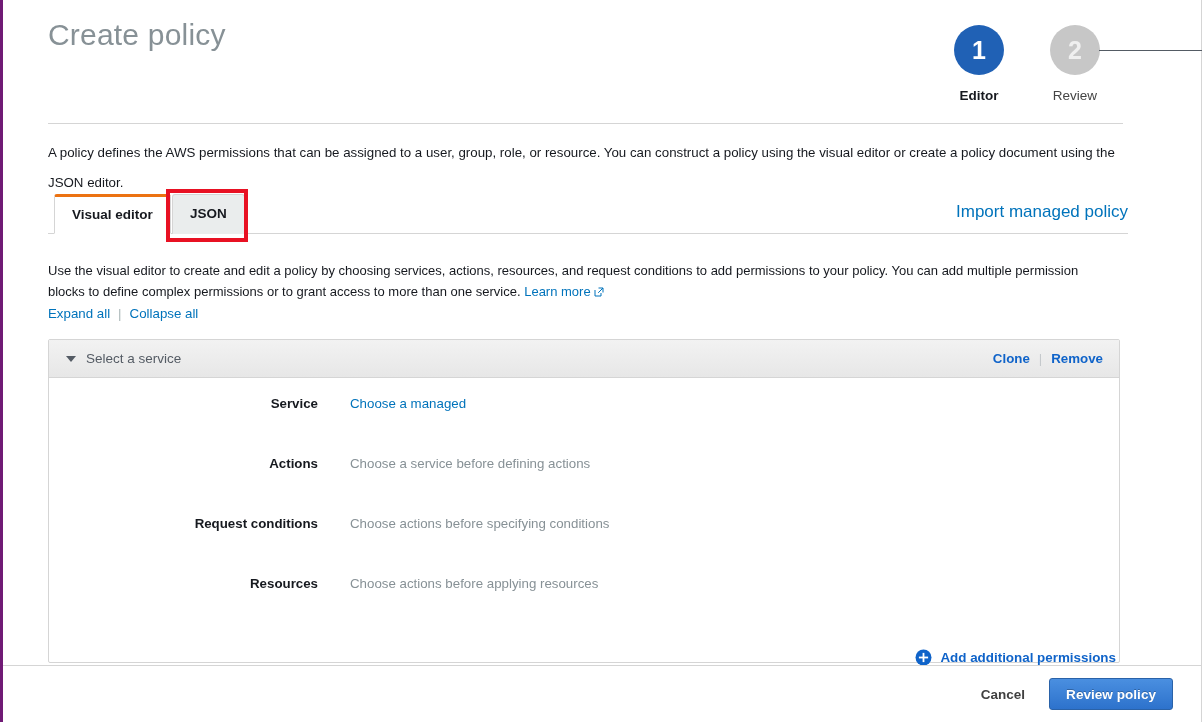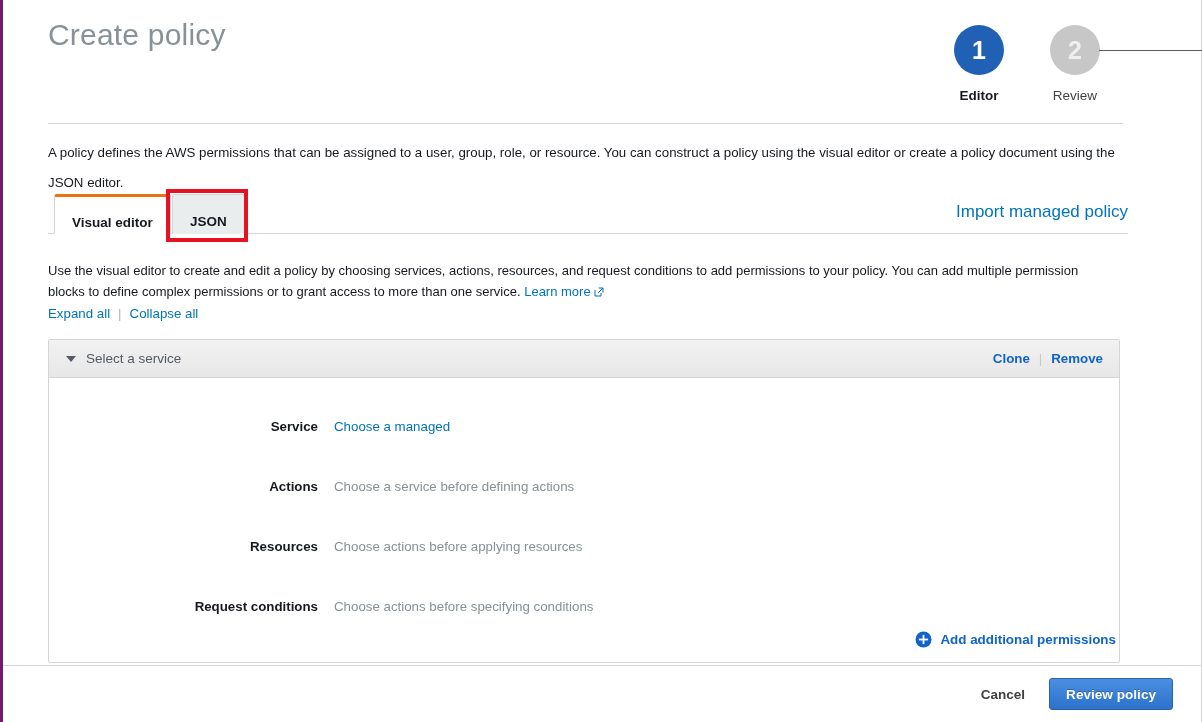--- a/index.html
+++ b/index.html
@@ -121,21 +121,21 @@
     bottom: 0;
     height: 1px;
     background: #d5d5d5;
   }
   .tab {
     position: absolute;
     bottom: 0;
     height: 40px;
     box-sizing: border-box;
     line-height: 38px;
-    padding: 8px 17px;
+    padding: 0 17px;
     font-size: 13.5px;
     font-weight: 700;
     color: #16191f;
     cursor: pointer;
     border-radius: 3px 3px 0 0;
   }
   .tab.active {
     left: 6px;
     background: #ffffff;
     border: 1px solid #d5d5d5;
@@ -263,22 +263,23 @@
     color: #0f63c9;
     cursor: pointer;
     text-align: right;
   }
 
   .panel-body {
     padding: 18px 0 26px 0;
   }
   .form-row {
     display: flex;
-    align-items: center;
+    align-items: flex-start;
     height: 60px;
+    gap: 16px;
   }
   .form-label {
     width: 285px;
     text-align: right;
     padding-right: 16px;
     box-sizing: border-box;
     font-size: 13.3px;
     font-weight: 700;
     color: #16191f;
   }
@@ -290,21 +291,21 @@
     cursor: pointer;
   }
   .form-value.muted {
     color: #879196;
   }
 
   
   .add-row {
     position: absolute;
     right: 85px;
-    top: 631px;
+    top: 649px;
     display: flex;
     align-items: center;
     cursor: pointer;
   }
   .plus-icon {
     width: 17px;
     height: 17px;
     margin-right: 8px;
     flex: 0 0 auto;
   }
@@ -415,26 +416,26 @@
     <div class="panel-body">
       <div class="form-row">
         <div class="form-label">Service</div>
         <div class="form-value link">Choose a managed</div>
       </div>
       <div class="form-row">
         <div class="form-label">Actions</div>
         <div class="form-value muted">Choose a service before defining actions</div>
       </div>
       <div class="form-row">
+        <div class="form-label">Request conditions</div>
+        <div class="form-value muted">Choose actions before specifying conditions</div>
+      </div>
+      <div class="form-row">
         <div class="form-label">Resources</div>
         <div class="form-value muted">Choose actions before applying resources</div>
-      </div>
-      <div class="form-row">
-        <div class="form-label">Request conditions</div>
-        <div class="form-value muted">Choose actions before specifying conditions</div>
       </div>
     </div>
   </div>
 
   <div class="add-row">
     <span class="plus-icon"><svg width="17" height="17" viewBox="0 0 17 17">
           <circle cx="8.5" cy="8.5" r="8" fill="#0f63c9"></circle>
           <rect x="7.6" y="3.9" width="1.8" height="9.2" fill="#ffffff"></rect>
           <rect x="3.9" y="7.6" width="9.2" height="1.8" fill="#ffffff"></rect>
         </svg></span>

